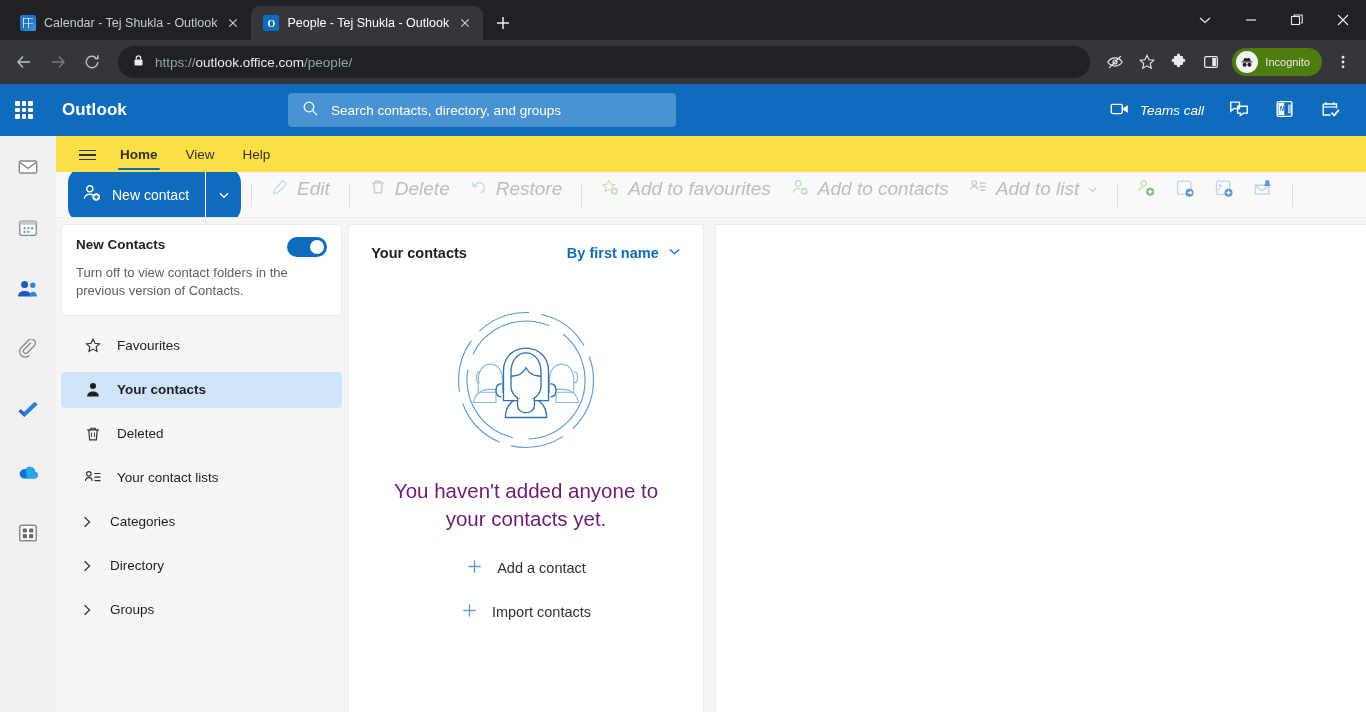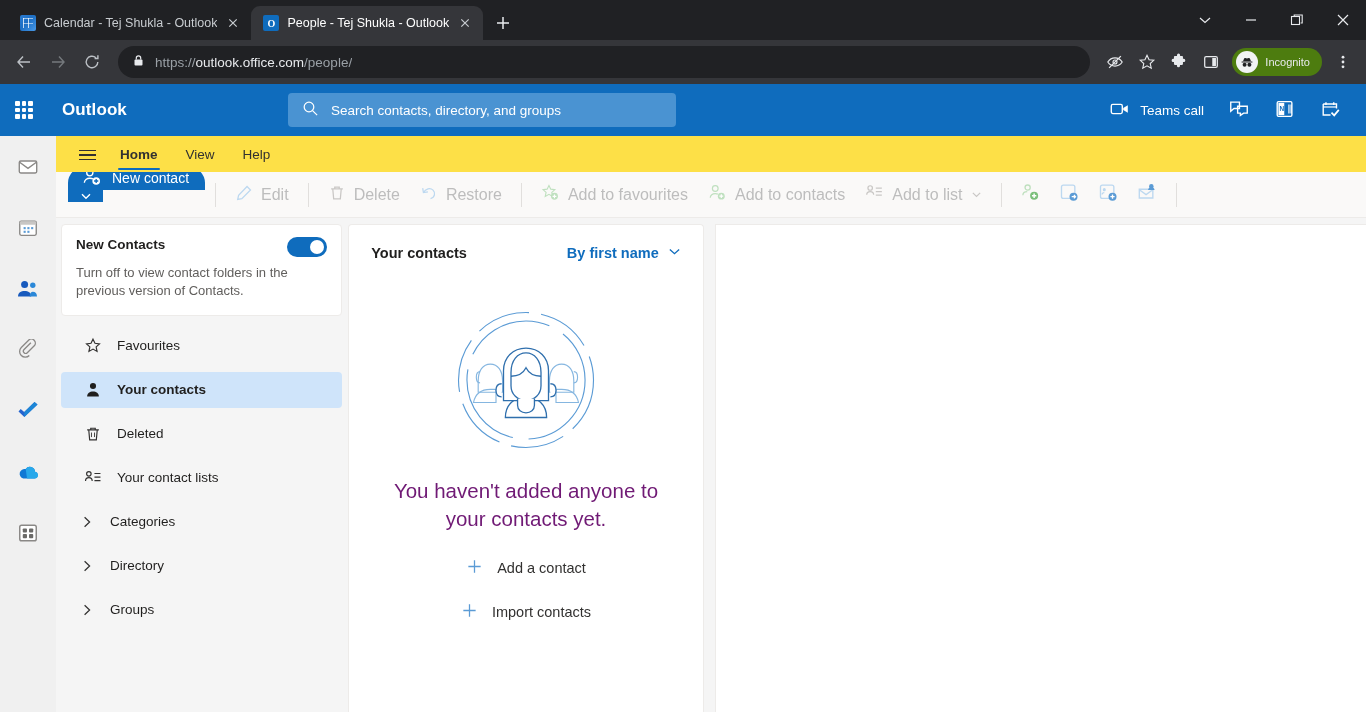--- a/index.html
+++ b/index.html
@@ -64,21 +64,21 @@
   }
   .waffle { width:48px; display:flex; align-items:center; justify-content:center; }
   .waffle-grid { width:18px; height:18px; display:grid; grid-template-columns:repeat(3,1fr); grid-template-rows:repeat(3,1fr); gap:2px; }
   .waffle-grid i { background:#fff; border-radius:1px; display:block; }
   .brand { font-size:17px; font-weight:bold; letter-spacing:.1px; margin-left:14px; }
   .searchbox {
     position:absolute; left:288px; width:388px; height:34px; background:#4a93d2;
     border-radius:4px; display:flex; align-items:center; gap:12px; padding:0 14px;
     color:#ffffff; font-size:13.5px;
   }
-  .header-right { position:absolute; right:0; display:flex; align-items:center; gap:4px; padding-right:14px; }
+  .header-right { position:absolute; right:0; display:flex; align-items:center; gap:4px; padding-right:14px;font-style:italic; }
   .hdr-item { height:38px; display:flex; align-items:center; gap:9px; padding:0 10px; color:#fff; font-size:13.5px; border-radius:4px; }
 
   
   .appbody { display:flex; height:576px; background:#f5f5f5; }
   .rail { width:56px; background:#f0f0f0; padding-top:14px; display:flex; flex-direction:column; align-items:center; gap:27px; }
   .rail-btn { width:34px; height:34px; display:flex; align-items:center; justify-content:center; border-radius:4px; }
 
   .maincol { flex:1 1 auto; display:flex; flex-direction:column; min-width:0; background:#faf9f8; }
 
   .ribbon-tabs { height:36px; background:#fde047; display:flex; align-items:flex-end; padding-left:14px; gap:4px; }
@@ -86,26 +86,26 @@
   .hamburger i { width:17px; height:1.6px; background:#323130; display:block; }
   .rtab { height:36px; padding:0 12px; display:flex; align-items:center; font-size:13.5px; color:#323130; position:relative; }
   .rtab.active { font-weight:bold; }
   .rtab.active::after { content:""; position:absolute; left:10px; right:10px; bottom:2px; height:2.5px; background:#0f6cbd; border-radius:2px; }
 
   .ribbon {
     height:46px; background:#faf9f8; display:flex; align-items:center;
     padding-left:12px; gap:2px; overflow:hidden; white-space:nowrap;
     border-bottom:1px solid #edebe9;
   }
-  .newbtn { height:56px; display:flex; align-items:stretch; border-radius:16px; overflow:hidden;flex-direction:column; }
+  .newbtn { height:56px; display:flex; align-items:stretch; border-radius:16px; overflow:hidden; }
   .newbtn-main { background:#0f6cbd; color:#fff; display:flex; align-items:center; gap:10px; padding:0 16px 0 14px; font-size:14px; }
   .newbtn-div { width:1px; background:#ffffff; opacity:.45; }
   .newbtn-caret { background:#0f6cbd; color:#fff; width:35px; display:flex; align-items:center; justify-content:center; }
   .ribsep { width:1px; height:24px; background:#e1dfdd; margin:0 8px; flex:0 0 1px; }
-  .ribitem { height:34px; display:flex; align-items:center; gap:8px; padding:0 9px; font-size:16px; color:#bdbdbd; border-radius:4px; }
+  .ribitem { height:34px; display:flex; gap:8px; padding:0 9px; font-size:19px; color:#bdbdbd; border-radius:4px;font-style:italic; }
   .ribitem.enabled { color:#323130; }
   .ribitem.iconly { padding:0 8px; }
 
   
   .panes { flex:1 1 auto; display:flex; background:#f5f5f5; padding-top:6px; min-height:0; }
   .sidebar { width:281px; margin-left:5px; display:flex; flex-direction:column; flex:0 0 281px; }
   .nc-card {
     background:#ffffff; border:1px solid #edebe9; border-radius:4px;
     padding:12px 14px 14px; margin-bottom:12px;
   }

